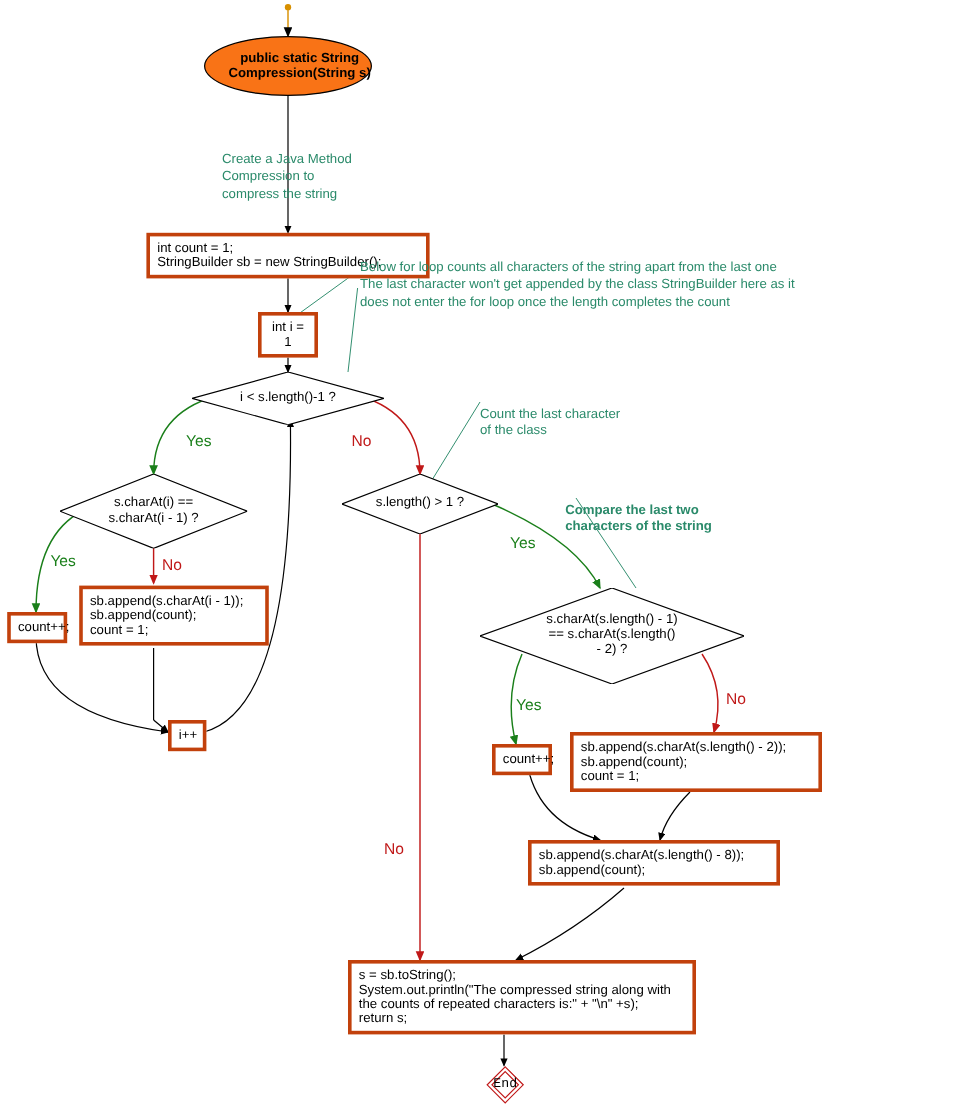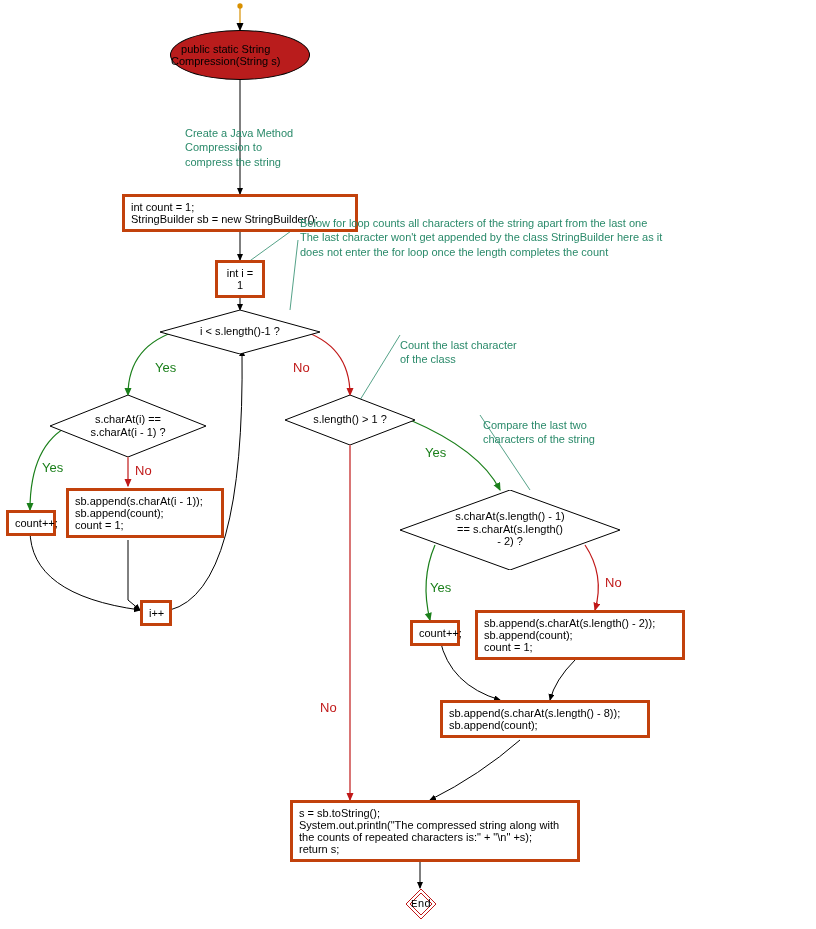--- a/index.html
+++ b/index.html
@@ -15,22 +15,23 @@
   .node {
     position: absolute;
     box-sizing: border-box;
   }
   .terminator {
     border: 1px solid #000;
     border-radius: 50%;
     text-align: center;
     display: flex;
     align-items: center;
-    justify-content: flex-start;
-    background: #b91c1c;
+    justify-content: flex-end;
+    background: #f97316;
+    font-weight: bold;
   }
   .process {
     border: 3px solid #c2410c;
     background: #fff;
     padding: 4px 6px;
     text-align: left;
   }
   .annotation {
     color: #2a8a6a;
     position: absolute;
@@ -176,21 +177,21 @@
 
 <div class="decision" style="left:285px; top:395px;">
   <svg width="130" height="50">
       <polygon points="65,0 130,25 65,50 0,25" fill="#fff" stroke="#000"></polygon>
     </svg>
   <div class="decision-label" style="left:20px; top:18px; width:90px;">s.length() &gt; 1 ?</div>
 </div>
 
 <div class="edge-label yes" style="left:425px; top:445px;">Yes</div>
 
-<div class="annotation" style="left:483px; top:400px; width:160px; white-space:pre-line;">Compare the last two
+<div class="annotation" style="left:471px; top:400px; width:160px; white-space:pre-line;font-weight:bold;">Compare the last two
 characters of the string</div>
 
 <div class="node process" style="left:6px; top:510px; width:50px; text-align:center;">count++;</div>
 
 <div class="node process" style="left:66px; top:488px; width:158px; white-space:pre-line;">sb.append(s.charAt(i - 1));
 sb.append(count);
 count = 1;</div>
 
 <div class="node process" style="left:140px; top:600px; width:32px; text-align:center;">i++</div>
 

